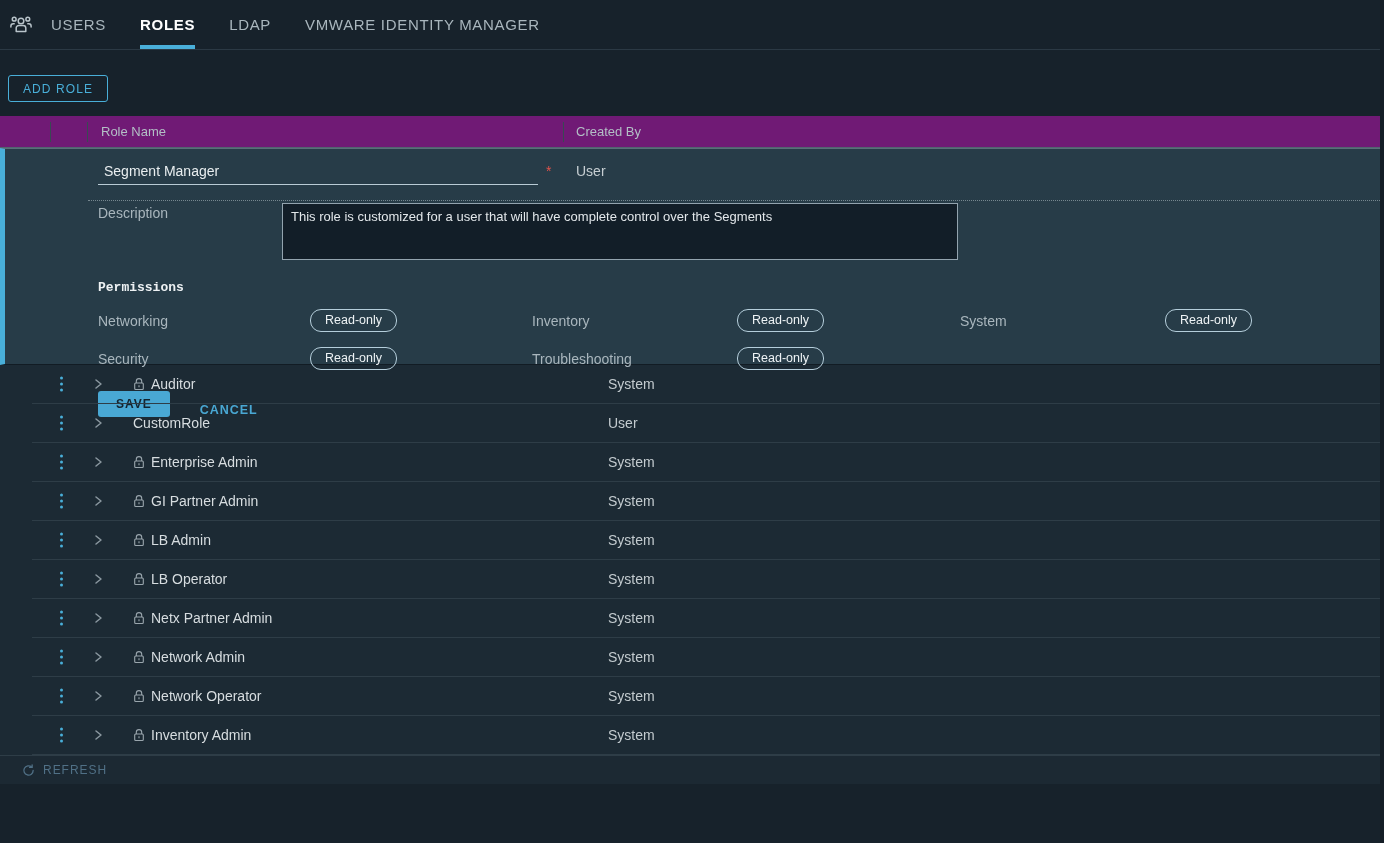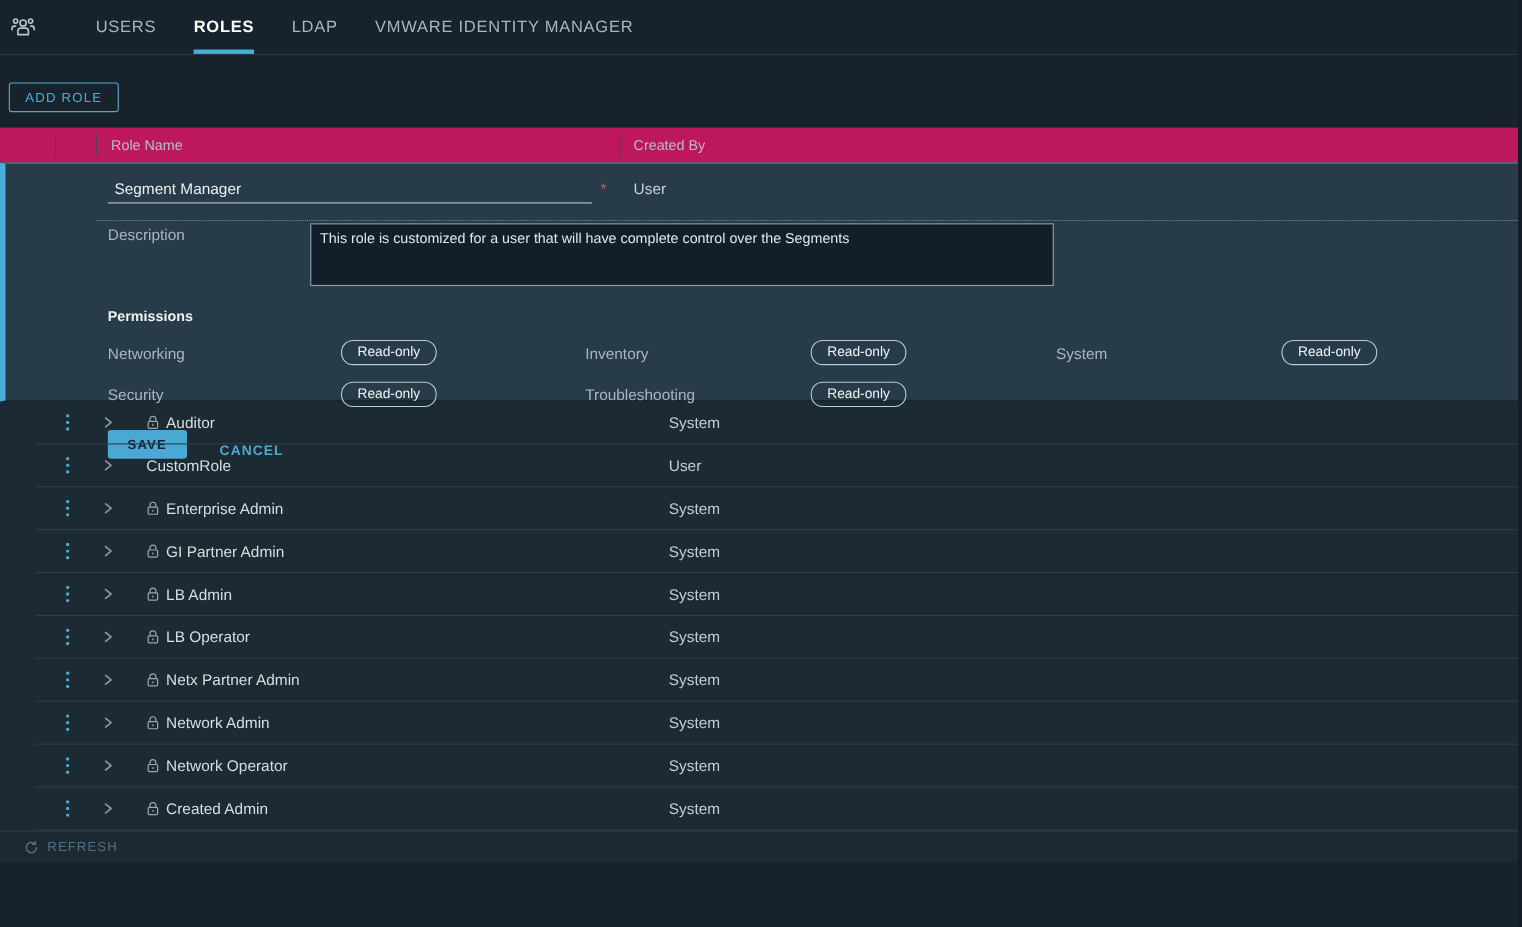--- a/index.html
+++ b/index.html
@@ -12,21 +12,20 @@
   }
 
   
   .tabbar {
     height: 50px;
     display: flex;
     align-items: stretch;
     padding-left: 8px;
     border-bottom: 1px solid #2b3944;
     background: #17222b;
-    gap: 36px;
   }
   .tabbar .appicon {
     display: flex; align-items: center; margin-right: 17px;
   }
   .tab {
     display: flex; align-items: center;
     margin-right: 34px;
     font-size: 15px;
     letter-spacing: 0.045em;
     color: #a9b6bd;
@@ -53,21 +52,21 @@
     padding: 6px 14px 5px;
     border-radius: 3px;
     cursor: pointer;
   }
 
   
   .grid-header {
     margin-top: 14px;
     height: 32px;
     position: relative;
-    background: #be185d;
+    background: #701a75;
     border-bottom: 1px solid #51646f;
     font-size: 13px;
     color: #b3bfc6;
   }
   .grid-header .sep {
     position: absolute; top: 6px; bottom: 5px; width: 1px; background: #394953;
   }
   .grid-header .sep.s1 { left: 50px; }
   .grid-header .sep.s2 { left: 87px; }
   .grid-header .sep.s3 { left: 563px; }
@@ -116,21 +115,21 @@
     border: 1px solid #93a4af;
     color: #e2e7ea;
     font-family: inherit;
     font-size: 13px;
     padding: 5px 8px;
     resize: none;
     outline: none;
   }
   .perm-title {
     margin: 20px 0 0 93px;
-    color: #eef2f4; font-size: 13px; font-weight: 700;
+    color: #eef2f4; font-size: 13px; font-weight: 700; font-family: Liberation Mono, monospace;
   }
   .perm-grid {
     margin: 14px 0 0 93px;
     display: grid;
     grid-template-columns: 434px 428px 1fr;
     row-gap: 15px;
   }
   .perm-cell { display: flex; align-items: center; }
   .perm-label { color: #a9b6bd; font-size: 14px; }
   .perm-cell:nth-child(1) .perm-label, .perm-cell:nth-child(4) .perm-label { width: 212px; }
@@ -527,21 +526,21 @@
       <svg width="10" height="12" viewBox="0 0 10 12" fill="none" stroke="currentColor" stroke-width="1.5" stroke-linecap="round" stroke-linejoin="round">
           <path d="M3 2l5 4-5 4"></path>
         </svg>
     </span>
     <span class="name-cell">
       <svg class="lock" width="12" height="14" viewBox="0 0 12 14" fill="none" stroke="#9aa6ad" stroke-width="1.1">
         <path d="M3.3 6V4.3a2.7 2.7 0 0 1 5.4 0V6"></path>
         <rect x="1.7" y="6" width="8.6" height="6.5" rx="1"></rect>
         <line x1="6" y1="8.3" x2="6" y2="10.2"></line>
       </svg>
-      <span>Created Admin</span>
+      <span>Inventory Admin</span>
     </span>
     <span class="created-cell">System</span>
   </div>
 </div>
 
 
 
 
 <div class="grid-footer">
   <button class="refresh-link">

